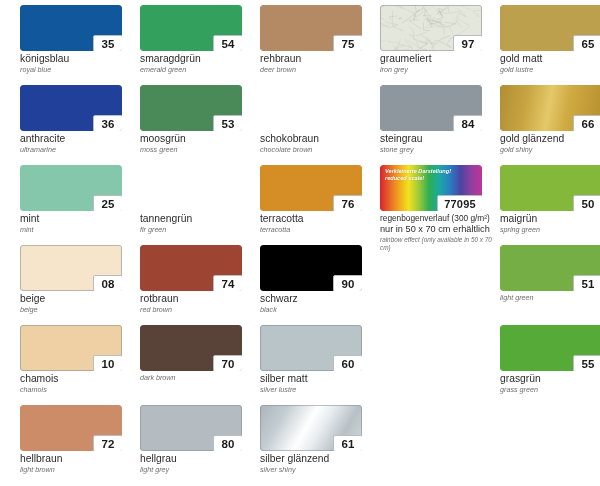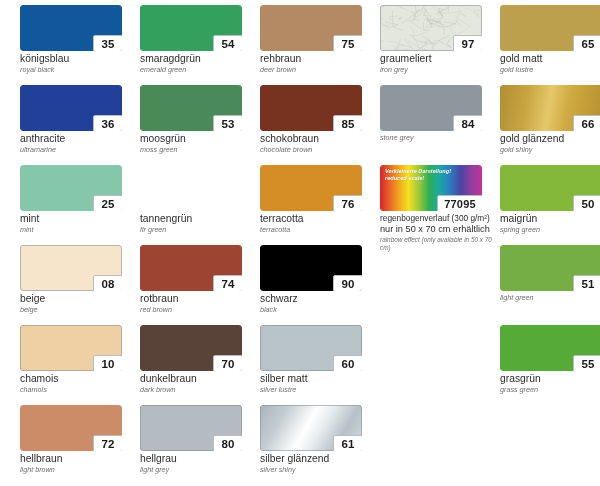--- a/index.html
+++ b/index.html
@@ -157,21 +157,21 @@
 <body>
 
 <div id="chart">
     <div class="cell">
       <div class="swatch-wrap">
         <div class="swatch" style="background: rgb(17, 87, 156);"></div>
         <div class="badge">35</div>
       </div>
       <div class="labels">
         <div class="name-de">königsblau</div>
-        <div class="name-en">royal black</div>
+        <div class="name-en">royal blue</div>
       </div>
     </div>
     <div class="cell">
       <div class="swatch-wrap">
         <div class="swatch" style="background: rgb(52, 160, 94);"></div>
         <div class="badge">54</div>
       </div>
       <div class="labels">
         <div class="name-de">smaragdgrün</div>
         <div class="name-en">emerald green</div>
@@ -277,35 +277,32 @@
       <div class="swatch-wrap">
         <div class="swatch" style="background: rgb(74, 138, 88);"></div>
         <div class="badge">53</div>
       </div>
       <div class="labels">
         <div class="name-de">moosgrün</div>
         <div class="name-en">moss green</div>
       </div>
     </div>
     <div class="cell">
-      <div class="swatch-wrap">
-        <div class="swatch" style="background: rgb(119, 51, 32);"></div>
-        <div class="badge">85</div>
-      </div>
       <div class="labels">
         <div class="name-de">schokobraun</div>
         <div class="name-en">chocolate brown</div>
       </div>
     </div>
     <div class="cell">
       <div class="swatch-wrap">
         <div class="swatch" style="background: rgb(142, 151, 158);"></div>
         <div class="badge">84</div>
       </div>
       <div class="labels">
+        <div class="name-de">steingrau</div>
         <div class="name-en">stone grey</div>
       </div>
     </div>
     <div class="cell">
       <div class="swatch-wrap">
         <div class="swatch" style="background: linear-gradient(100deg, rgb(176, 142, 51) 0%, rgb(200, 164, 65) 26%, rgb(228, 200, 105) 48%, rgb(207, 169, 65) 66%, rgb(182, 143, 47) 100%);"></div>
         <div class="badge">66</div>
       </div>
       <div class="labels">
         <div class="name-de">gold glänzend</div>
@@ -412,21 +409,20 @@
         <div class="name-de">chamois</div>
         <div class="name-en">chamois</div>
       </div>
     </div>
     <div class="cell">
       <div class="swatch-wrap">
         <div class="swatch" style="background: rgb(89, 67, 57);"></div>
         <div class="badge">70</div>
       </div>
       <div class="labels">
-        <div class="name-de">dunkelbraun</div>
         <div class="name-en">dark brown</div>
       </div>
     </div>
     <div class="cell">
       <div class="swatch-wrap">
         <div class="swatch bordered" style="background: rgb(185, 196, 200);"></div>
         <div class="badge">60</div>
       </div>
       <div class="labels">
         <div class="name-de">silber matt</div>

